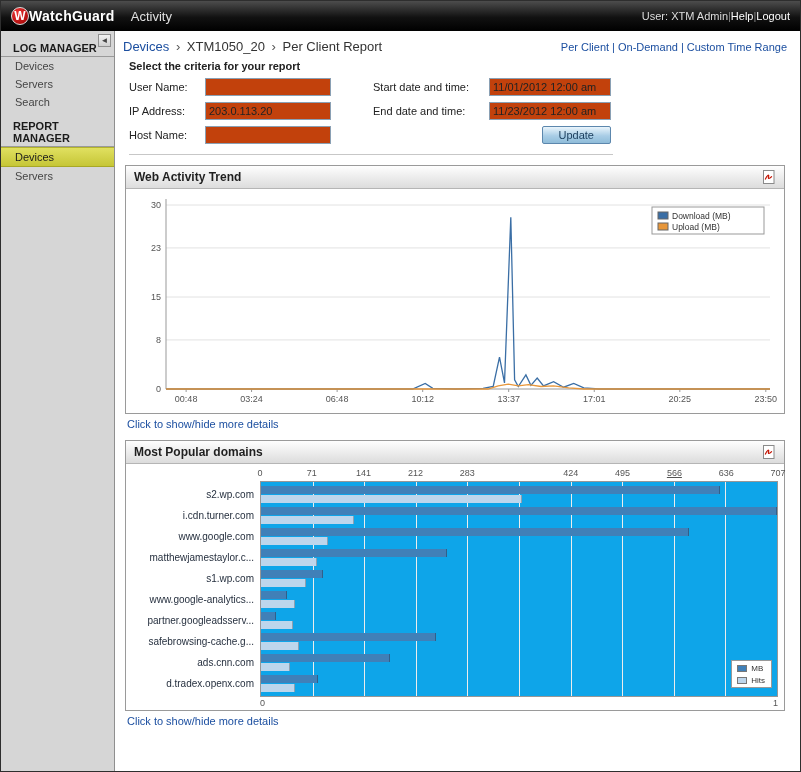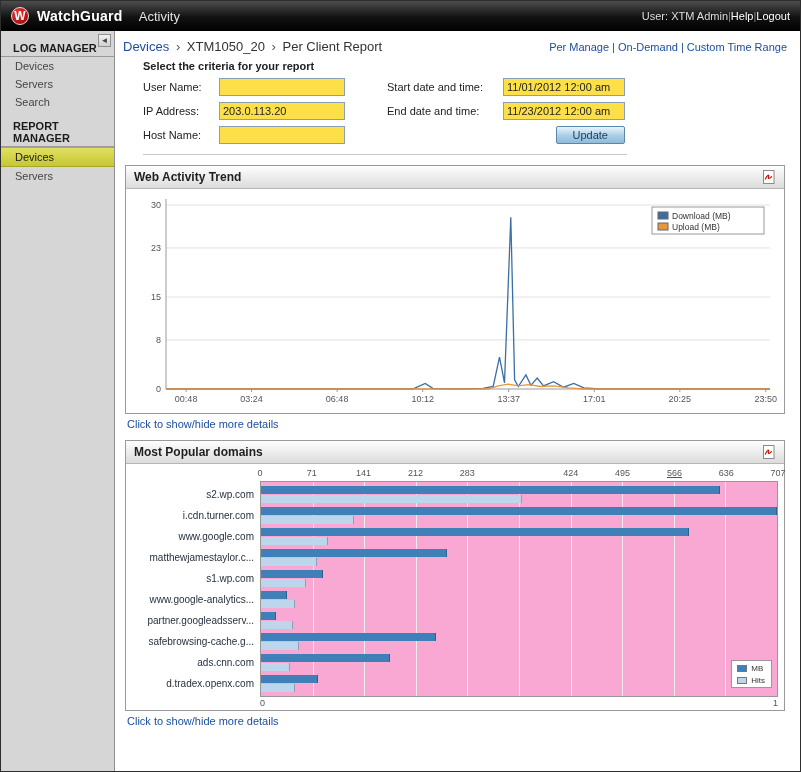--- a/index.html
+++ b/index.html
@@ -16,21 +16,21 @@
     color: #fff; padding: 0 10px;
   }
   .brand { display: flex; align-items: center; }
   .logo {
     width: 18px; height: 18px; border-radius: 50%;
     background: radial-gradient(circle at 35% 30%, #e33, #900);
     color: #fff; font-weight: bold; font-size: 12px;
     display: inline-flex; align-items: center; justify-content: center;
     border: 1px solid #ddd;
   }
-  .brand-name { font-weight: bold; font-size: 14px; margin-left: 8px; letter-spacing: 0.3px; text-align: right; }
+  .brand-name { font-weight: bold; font-size: 14px; margin-left: 0; letter-spacing: 0.3px; text-align: right; }
   .app-name { font-size: 13px; color: #e0e0e0; margin-left: 16px; }
   .user-links { font-size: 11px; color: #ddd; display: flex; align-items: center; }
   .user-links a { color: #fff; text-decoration: none; cursor: pointer; }
   .user-links .sep { color: #888; }
   
   .body-row { display: flex; height: 742px; }
   .sidebar {
     width: 114px; flex-shrink: 0; background: #d6d6d6;
     border-right: 1px solid #8f8f8f; position: relative; padding-top: 2px;
   }
@@ -51,31 +51,31 @@
   .main { flex: 1; padding: 8px 10px 6px 8px; overflow: hidden; background: #fff; }
   
   .crumb-row { display: flex; justify-content: space-between; align-items: flex-start; }
   .breadcrumb { font-size: 13px; color: #333; }
   .breadcrumb a { color: #1c4fa0; text-decoration: none; cursor: pointer; }
   .breadcrumb .bsep { color: #555; margin: 0 3px; }
   .top-links { font-size: 11px; margin-top: 2px; }
   .top-links a { color: #1c4fa0; text-decoration: none; margin: 0 3px; cursor: pointer; }
   .top-links .lsep { color: #1c4fa0; }
   
-  .criteria { margin: 6px 0 0 20px; }
+  .criteria { margin: 6px 0 0 6px; }
   .criteria-heading { font-weight: bold; color: #222; margin-bottom: 6px; }
   .form-cols { display: flex; gap: 42px; }
   .frow { display: flex; align-items: center; margin-bottom: 6px; }
   .fcol-left .frow label { width: 76px; color: #222; }
   .fcol-left .frow input { width: 126px; }
   .fcol-right .frow label { width: 116px; color: #222; }
   .fcol-right .frow input { width: 122px; }
   input[type="text"] {
     height: 18px; border: 1px solid #8aa0b4; font-size: 11px; padding: 1px 3px;
-    font-family: "Liberation Sans", sans-serif; background: #fde047; color: #222;
+    font-family: "Liberation Sans", sans-serif; background: #c2410c; color: #222;
   }
   .button-row { justify-content: flex-end; }
   .update-btn {
     background: linear-gradient(#eaf5fc, #a9cde6 55%, #8fbcd9);
     border: 1px solid #5c87ad; border-radius: 2px; padding: 2px 16px;
     font-size: 11px; color: #1a3d5c; cursor: pointer;
     font-family: "Liberation Sans", sans-serif;
   }
   .form-divider { border: none; border-top: 1px solid #c7c7c7; width: 484px; margin: 4px 0 10px 0; }
   
@@ -98,21 +98,21 @@
   .axis-top { flex: 1; position: relative; height: 13px; margin-right: 2px; }
   .axis-top .tick {
     position: absolute; transform: translateX(-50%); top: 0;
     font-size: 9px; color: #555;
   }
   .dom-body { display: flex; }
   #domain-labels { padding-top: 3px; }
   .dlabel { height: 21px; line-height: 21px; text-align: right; padding-right: 6px;
             font-size: 10px; color: #26303f; white-space: nowrap; overflow: hidden; }
   .dplot { flex: 1; position: relative; border: 1px solid #979797; padding: 2px 0;
-           margin-right: 2px; background: #f9a8d4; }
+           margin-right: 2px; background: #0ea5e9; }
   .vgrid { position: absolute; top: 0; bottom: 0; width: 1px; background: #ececec; }
   .drow { height: 21px; padding-top: 2px; position: relative; }
   .bar { height: 8px; margin-bottom: 1px; border-right: 1px solid rgba(0,0,0,0.25); }
   .domain-legend {
     position: absolute; right: 5px; bottom: 8px; z-index: 3;
     background: #fff; border: 1px solid #999; padding: 3px 6px 2px 5px;
     display: flex; flex-direction: column; gap: 3px;
   }
   .lg-row { display: flex; align-items: center; font-size: 8px; color: #333; }
   .lg-row .sw { width: 10px; height: 7px; display: inline-block; margin-right: 4px;
@@ -159,21 +159,21 @@
 
   <main class="main">
     <div class="crumb-row">
       <div class="breadcrumb">
         <a>Devices</a>
         <span class="bsep">›</span>
         <span>XTM1050_20</span>
         <span class="bsep">›</span>
         <span>Per Client Report</span>
       </div>
-      <div class="top-links" id="top-links"><a>Per Manage</a><span class="lsep">|</span><a>On-Demand</a><span class="lsep">|</span><a>Custom Time Range</a></div>
+      <div class="top-links" id="top-links"><a>Per Client</a><span class="lsep">|</span><a>On-Demand</a><span class="lsep">|</span><a>Custom Time Range</a></div>
     </div>
 
     <div class="criteria">
       <div class="criteria-heading">Select the criteria for your report</div>
       <div class="form-cols">
         <div class="fcol-left">
           <div class="frow">
             <label>User Name:</label>
             <input type="text" value="" style="">
           </div>

